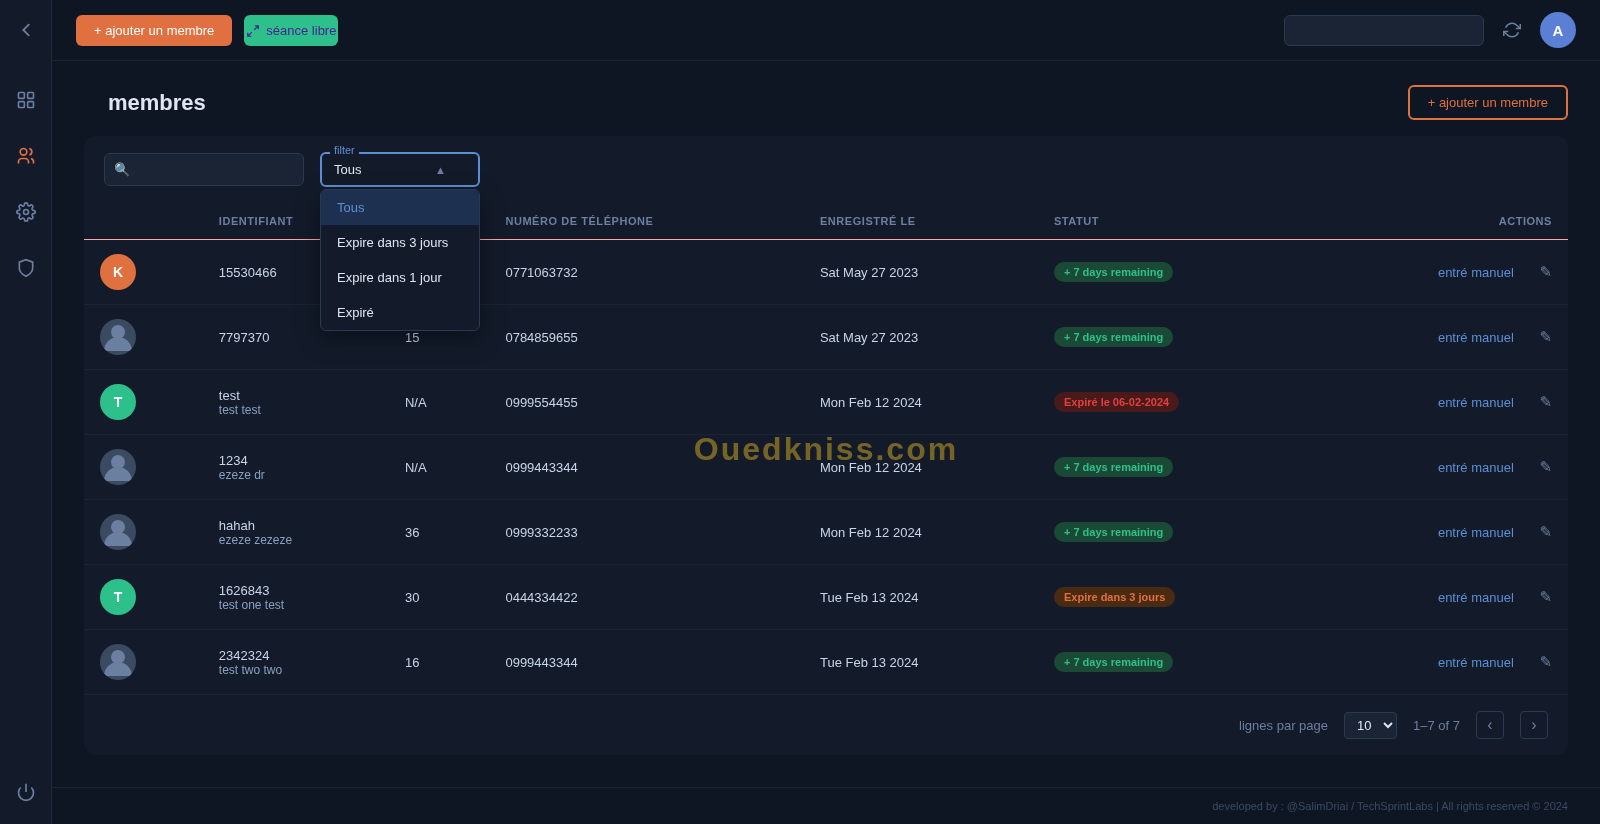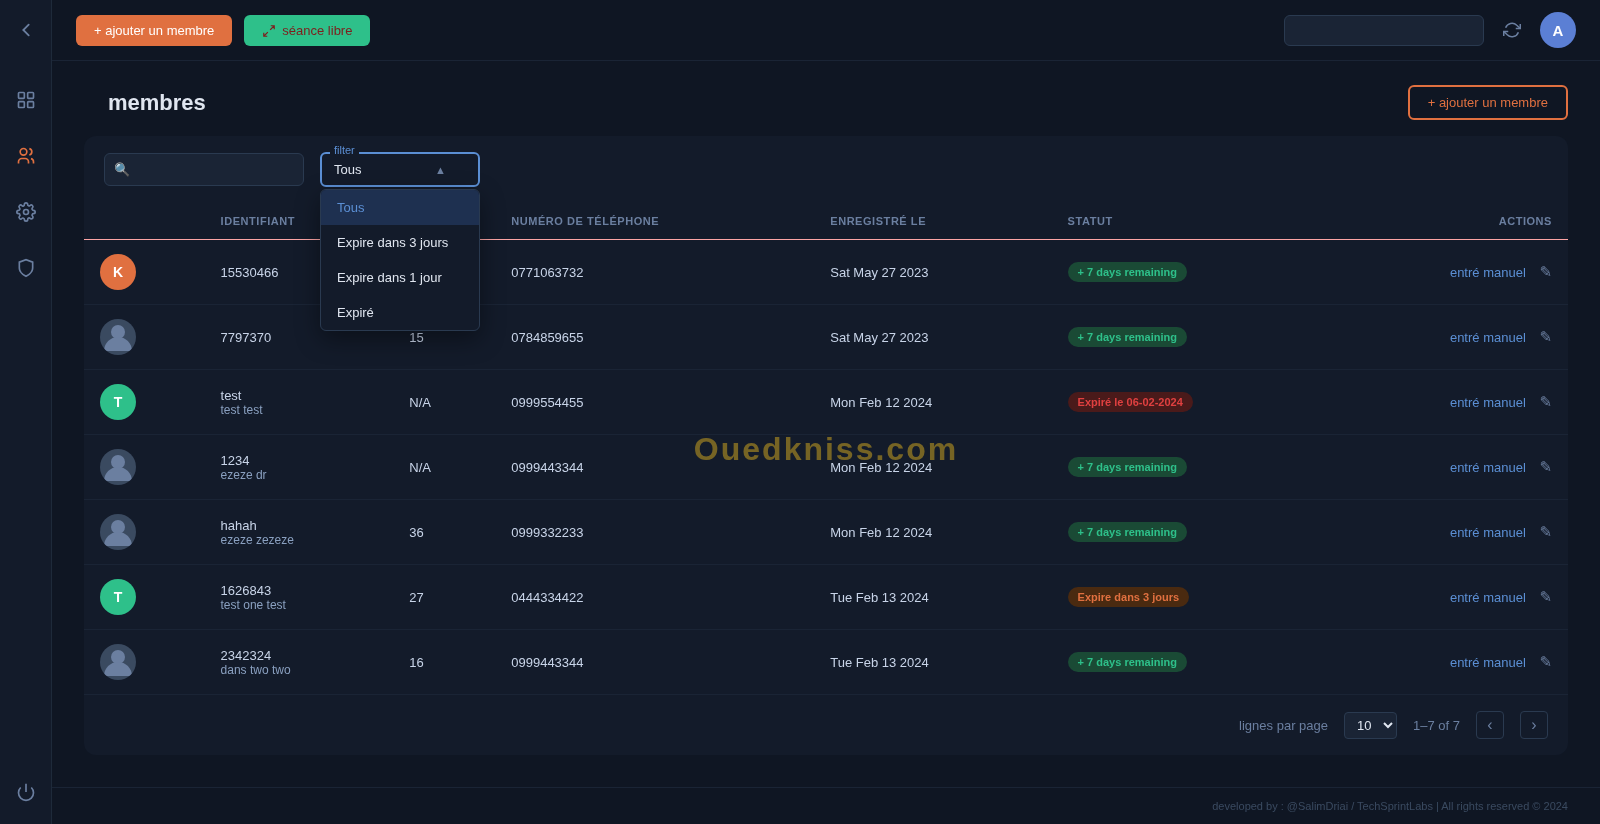--- a/index.html
+++ b/index.html
@@ -83,24 +83,24 @@
       padding: 8px 18px;
       cursor: pointer;
       font-size: 13px;
       font-weight: 500;
       display: flex;
       align-items: center;
       gap: 6px;
     }
     .btn-green {
       background: #2ec08a;
-      color: #7f1d1d;
+      color: #4c1d95;
       border: none;
       border-radius: 6px;
-      padding: 8px 18px;
+      padding: 8px 2px;
       cursor: pointer;
       font-size: 13px;
       font-weight: 500;
       display: flex;
       align-items: flex-end;
       gap: 6px;
     }
     .topbar-spacer { flex: 1; }
     .search-box {
       background: #1a2435;
@@ -317,21 +317,21 @@
     .badge-green { background: #1a4a35; color: #2ec08a; }
     .badge-red { background: #4a1a1a; color: #e04040; }
     .badge-orange { background: #4a2a10; color: #e07040; }
 
     
     .action-link {
       color: #5b8fd4;
       cursor: pointer;
       font-size: 13px;
       text-decoration: none;
-      margin-right: 10px;
+      margin-right: 22px;
     }
     .action-edit {
       color: #6b7fa0;
       cursor: pointer;
       font-size: 15px;
     }
 
     
     .pagination-row {
       display: flex;
@@ -620,21 +620,21 @@
       </td>
     </tr>
               <tr>
       <td>
                   <div class="member-avatar" style="background:#2ec08a;color:#fff;">T</div>
                 </td>
       <td>
                   <div>1626843</div>
                   <div style="color:#8aa0c0;font-size:12px;">test one test</div>
                 </td>
-      <td>27</td>
+      <td>30</td>
       <td>0444334422</td>
       <td>Tue Feb 13 2024</td>
       <td>
         <span class="badge badge-orange">Expire dans 3 jours</span>
       </td>
       <td style="text-align:right;">
         <span class="action-link">entré manuel</span>
         <span class="action-edit">✎</span>
       </td>
     </tr>
@@ -642,21 +642,21 @@
       <td>
                   <div class="member-avatar" style="background:#3a4a60;">
         <svg viewBox="0 0 36 36" width="36" height="36" fill="#6b7fa0">
                       <circle cx="18" cy="13" r="7"></circle>
                       <path d="M4 32c0-7.7 6.3-14 14-14s14 6.3 14 14"></path>
                     </svg>
       </div>
                 </td>
       <td>
                   <div>2342324</div>
-                  <div style="color:#8aa0c0;font-size:12px;">dans two two</div>
+                  <div style="color:#8aa0c0;font-size:12px;">test two two</div>
                 </td>
       <td>16</td>
       <td>0999443344</td>
       <td>Tue Feb 13 2024</td>
       <td>
         <span class="badge badge-green">+ 7 days remaining</span>
       </td>
       <td style="text-align:right;">
         <span class="action-link">entré manuel</span>
         <span class="action-edit">✎</span>

